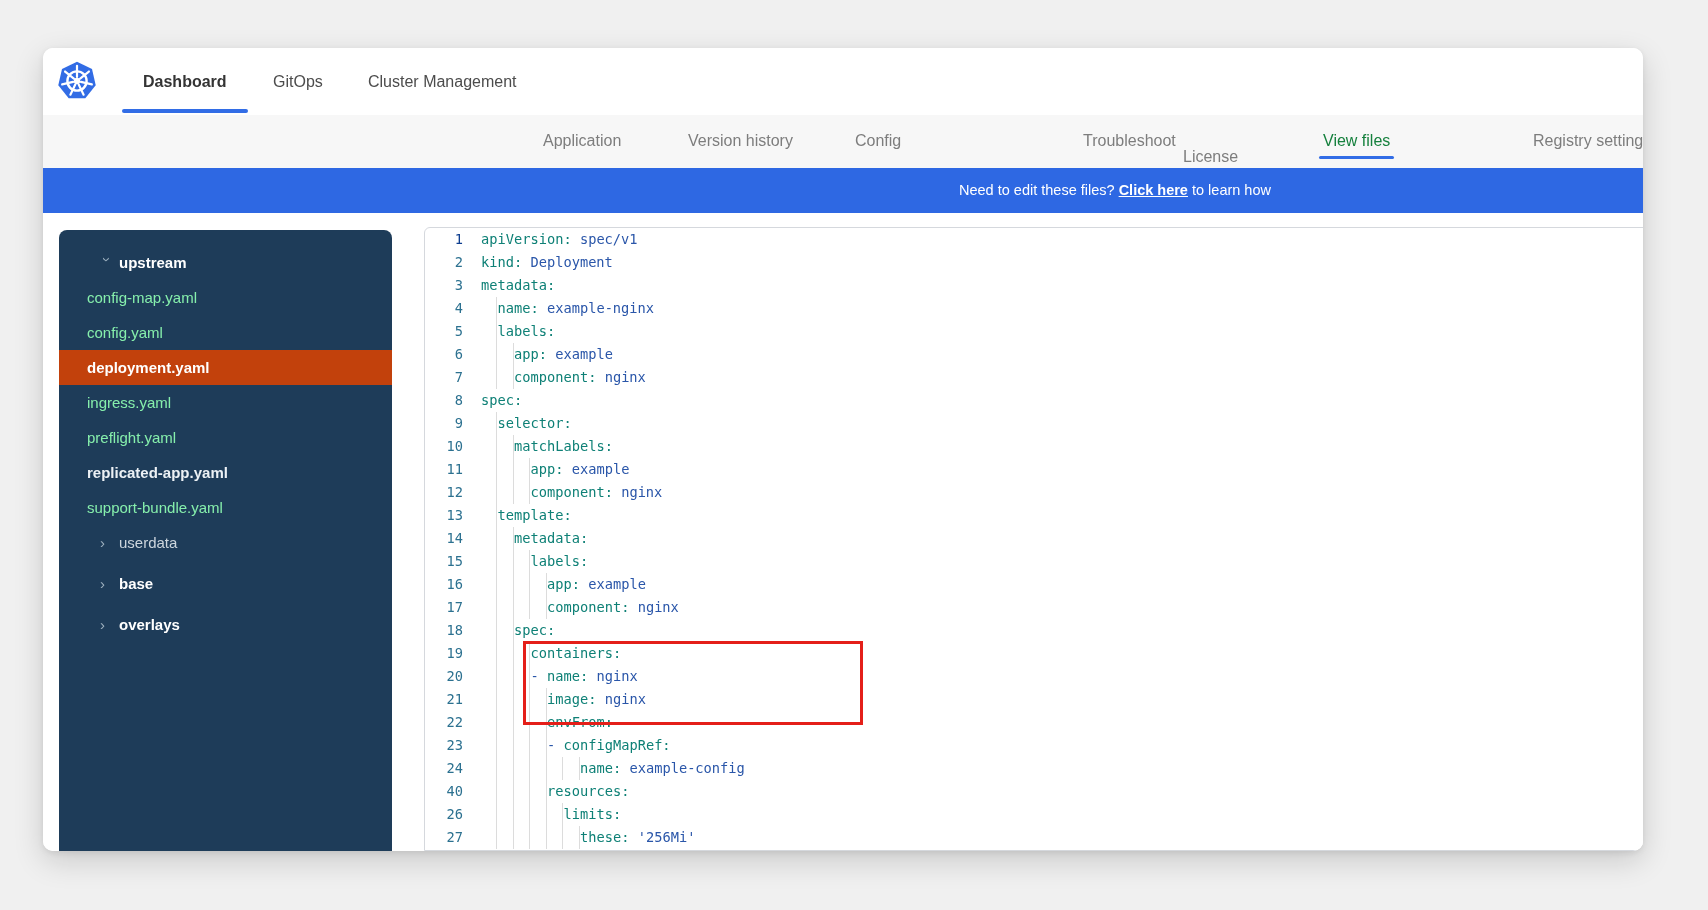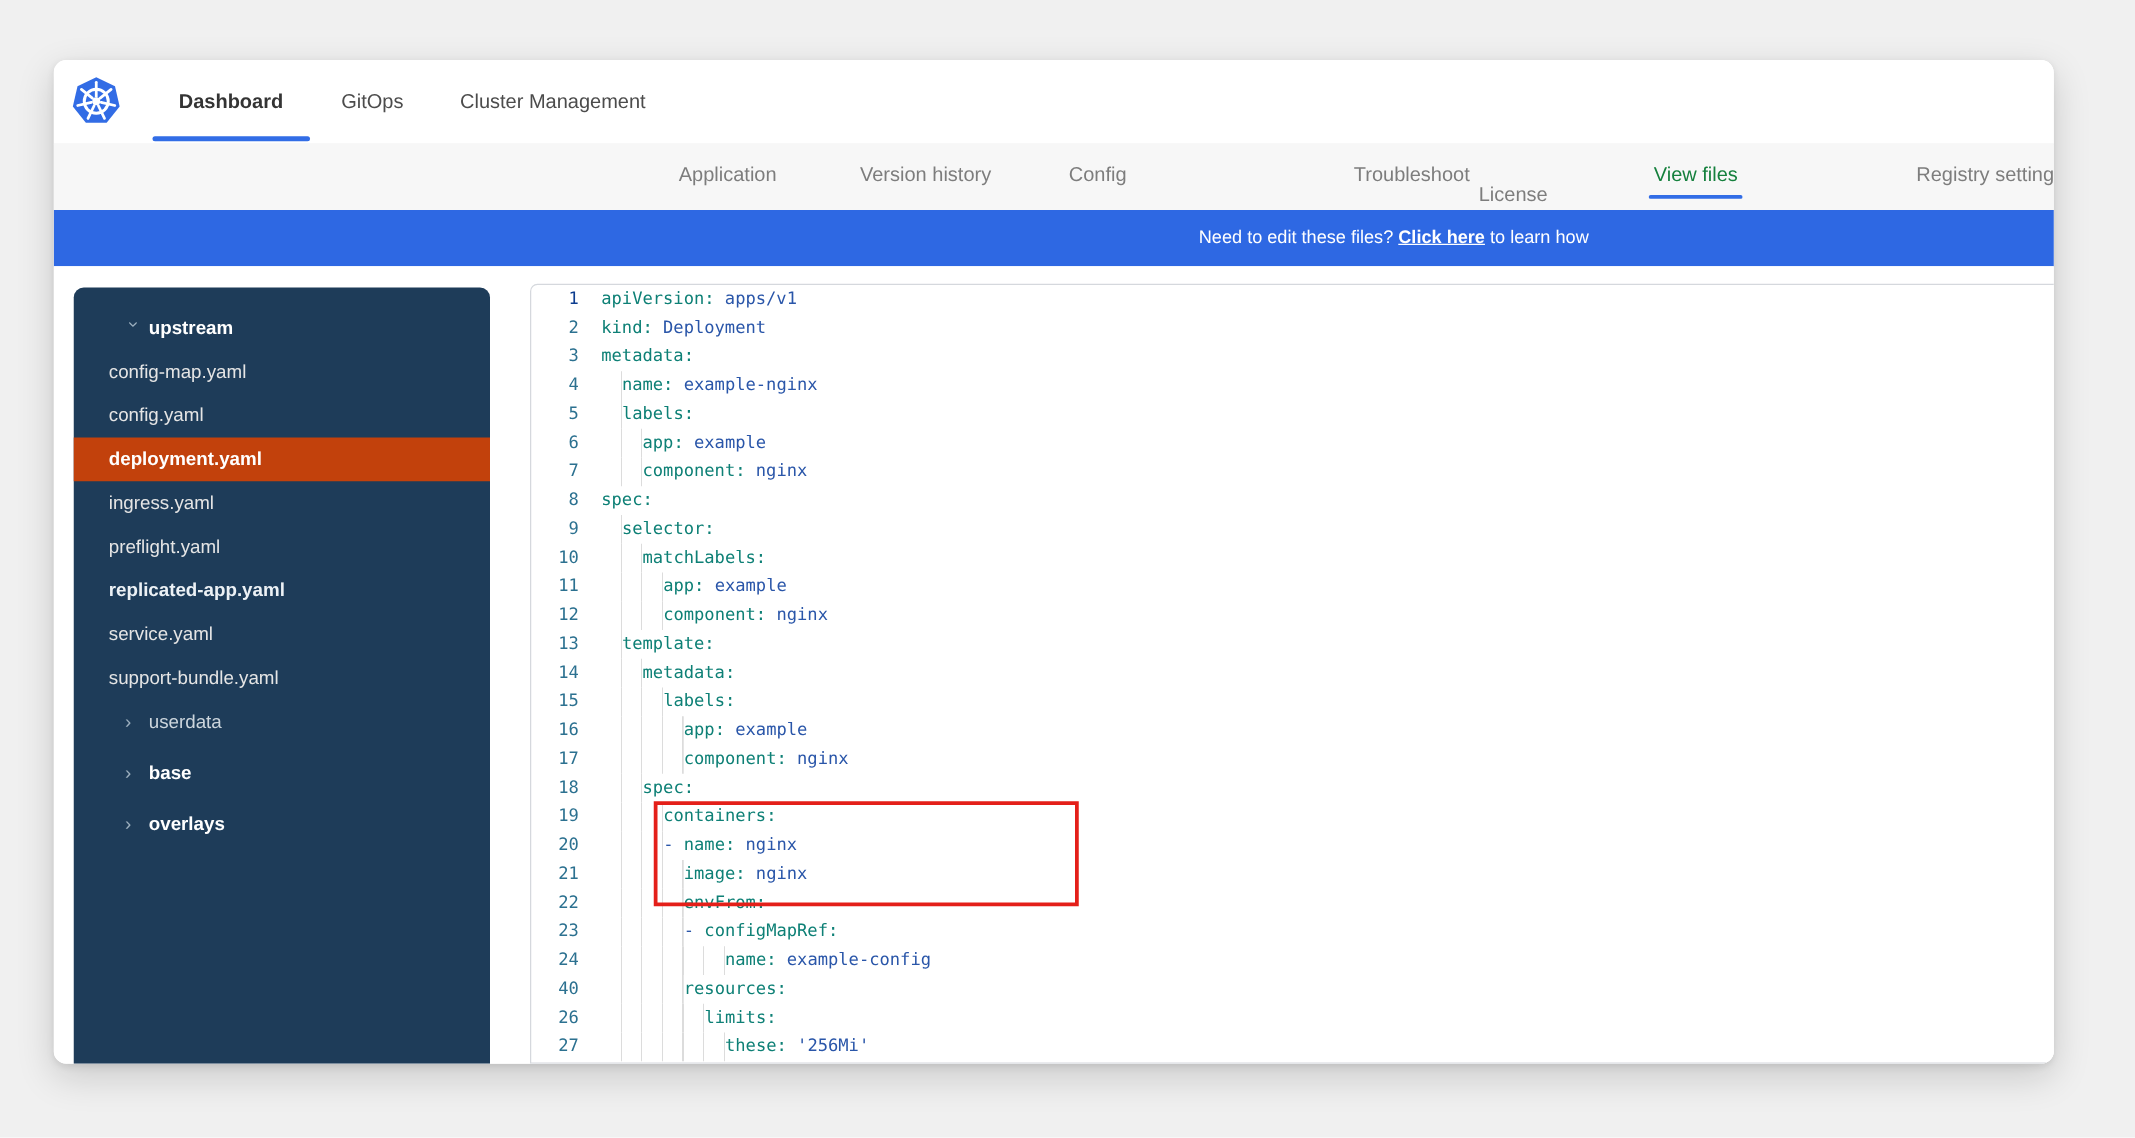--- a/index.html
+++ b/index.html
@@ -41,21 +41,21 @@
   
   .banner{position:absolute;left:0;top:120px;width:100%;height:45px;background:#2e68e3;}
   .banner-text{width:2144px;text-align:center;line-height:45px;color:#ffffff;font-size:14.5px;}
   .banner-text b{font-weight:700;text-decoration:underline;cursor:pointer;}
 
   
   .content{position:absolute;left:0;top:165px;width:100%;height:638px;background:#fff;}
 
   
   .sidebar{position:absolute;left:16px;top:17px;width:333px;bottom:0;background:#1e3c59;border-radius:8px 8px 0 0;padding-top:15px;box-sizing:border-box;}
-  .tree-row{height:35px;display:flex;align-items:center;font-size:15px;color:#e5e5e5;cursor:pointer;}
+  .tree-row{height:35px;display:flex;align-items:center;font-size:15px;color:#86efac;cursor:pointer;}
   .tree-row.lvl0{padding-left:12px;}
   .tree-row.lvl1{padding-left:28px;}
   .tree-row.gap{margin-top:6px;}
   .tree-row.folder{color:#ffffff;font-weight:700;padding-left:41px;}
   .tree-row.folder.nested{color:#cdd6dd;font-weight:400;}
   .tree-row.selected{background:#c2410c;color:#ffffff;font-weight:700;}
   .tree-row.emph{color:#ecf1f5;font-weight:600;}
   .chev{width:14px;margin-right:5px;color:#9db0bf;font-weight:400;font-size:15px;display:inline-block;transform-origin:45% 55%;}
   .chev.down{transform:rotate(90deg);}
 
@@ -133,41 +133,38 @@
           <div class="tree-row file lvl1">
             <span>ingress.yaml</span>
           </div>
           <div class="tree-row file lvl1">
             <span>preflight.yaml</span>
           </div>
           <div class="tree-row file lvl1 emph">
             <span>replicated-app.yaml</span>
           </div>
           <div class="tree-row file lvl1">
-            <span>service.yaml</span>
-          </div>
-          <div class="tree-row file lvl1">
             <span>support-bundle.yaml</span>
           </div>
           <div class="tree-row folder lvl1 nested">
             <span class="chev">›</span>
             <span>userdata</span>
           </div>
           <div class="tree-row folder lvl0 gap">
             <span class="chev">›</span>
             <span>base</span>
           </div>
           <div class="tree-row folder lvl0 gap">
             <span class="chev">›</span>
             <span>overlays</span>
           </div>
         </div>
       <div class="editor">
         <div class="code" id="code-lines">
-            <div class="crow"><span class="num active">1</span><span class="ind" style="width: 0px;"></span><span class="k">apiVersion:</span><span class="v"> apps/v1</span></div>
+            <div class="crow"><span class="num active">1</span><span class="ind" style="width: 0px;"></span><span class="k">apiVersion:</span><span class="v"> spec/v1</span></div>
             <div class="crow"><span class="num">2</span><span class="ind" style="width: 0px;"></span><span class="k">kind:</span><span class="v"> Deployment</span></div>
             <div class="crow"><span class="num">3</span><span class="ind" style="width: 0px;"></span><span class="k">metadata:</span></div>
             <div class="crow"><span class="num">4</span><span class="ind" style="width: 16.5px;"></span><span class="k">name:</span><span class="v"> example-nginx</span></div>
             <div class="crow"><span class="num">5</span><span class="ind" style="width: 16.5px;"></span><span class="k">labels:</span></div>
             <div class="crow"><span class="num">6</span><span class="ind" style="width: 33px;"></span><span class="k">app:</span><span class="v"> example</span></div>
             <div class="crow"><span class="num">7</span><span class="ind" style="width: 33px;"></span><span class="k">component:</span><span class="v"> nginx</span></div>
             <div class="crow"><span class="num">8</span><span class="ind" style="width: 0px;"></span><span class="k">spec:</span></div>
             <div class="crow"><span class="num">9</span><span class="ind" style="width: 16.5px;"></span><span class="k">selector:</span></div>
             <div class="crow"><span class="num">10</span><span class="ind" style="width: 33px;"></span><span class="k">matchLabels:</span></div>
             <div class="crow"><span class="num">11</span><span class="ind" style="width: 49.5px;"></span><span class="k">app:</span><span class="v"> example</span></div>

